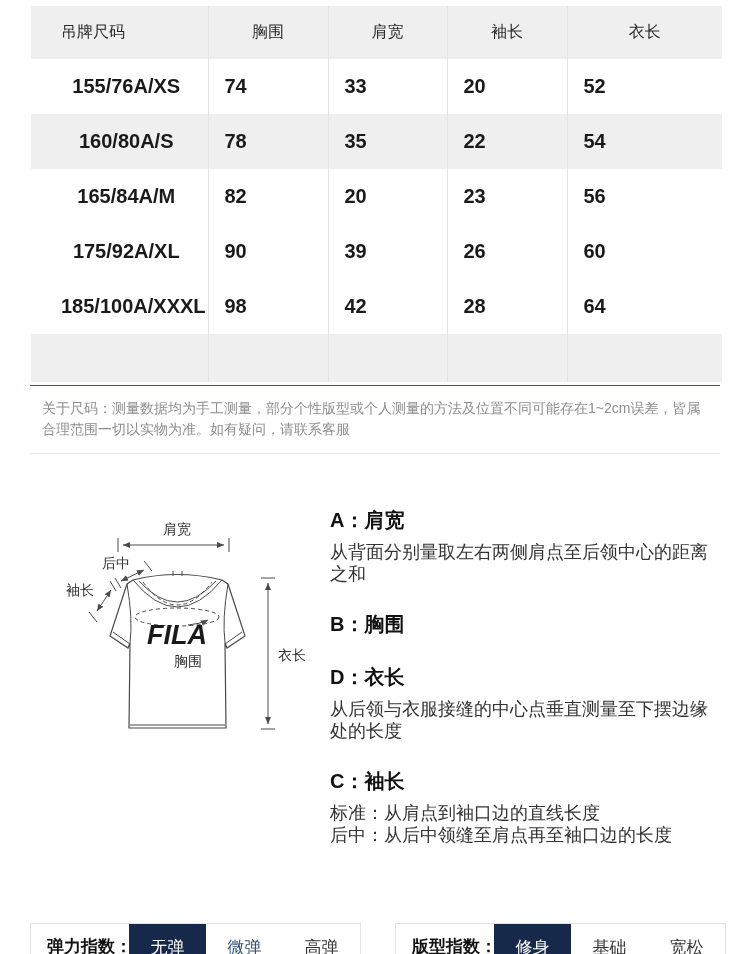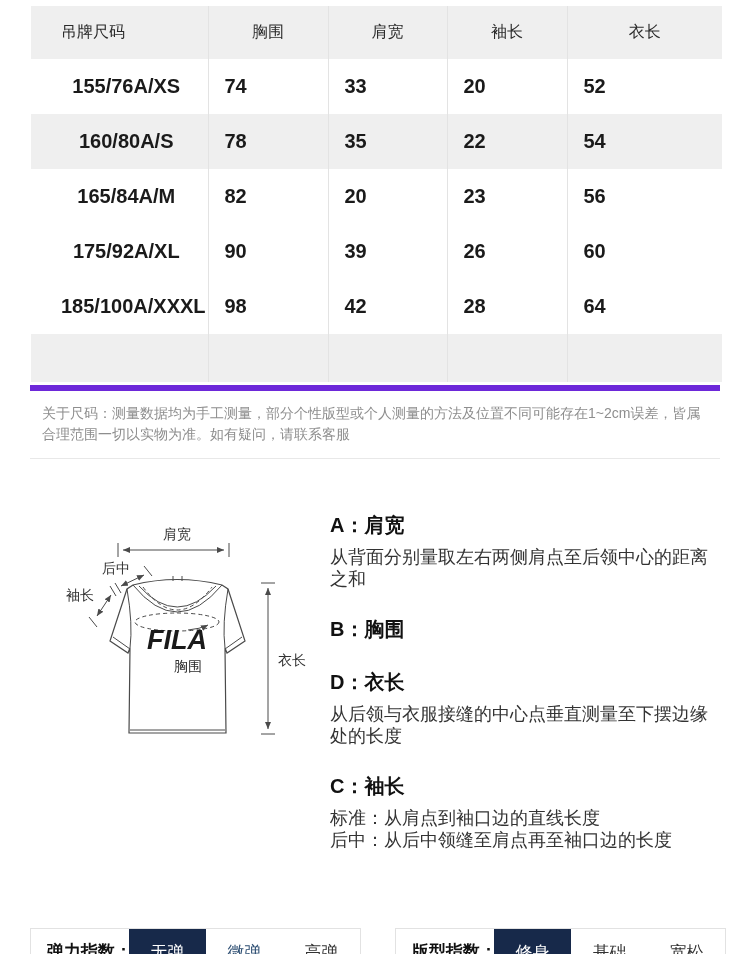--- a/index.html
+++ b/index.html
@@ -24,21 +24,21 @@
     height: 47px; font-size: 20px; font-weight: 700;
     color: #1a1a1a; letter-spacing: 0;
   }
   table.size-table td.col-size { text-align: center; padding-left: 30px; }
   table.size-table tr.alt td { background: #efefef; }
   table.size-table td + td, table.size-table th + th { border-left: 1px solid #e3e3e3; }
   table.size-table tr.empty-row td { height: 48px; background: #efefef; }
   
   .size-note {
     margin: 3px 30px 0 30px; padding: 12px 10px 13px 12px;
-    border-top: 6px solid #6d28d9; border-bottom: 1px solid #e8e8e8;
+    border-top: 1px solid #6d28d9; border-bottom: 1px solid #e8e8e8;
     color: #8e8e8e; font-size: 14px; line-height: 21px;
   }
   
   .measure-section { display: flex; padding: 35px 30px 0 30px; }
   .diagram-col { width: 300px; flex: 0 0 300px; }
   .guide-col { flex: 1; padding-top: 18px; padding-left: 0; }
   .guide-block { margin-bottom: 26px; }
   .guide-title { font-size: 20px; font-weight: 700; color: #111; margin-bottom: 7px; }
   .guide-line { font-size: 18px; color: #333; line-height: 22px; }
   

